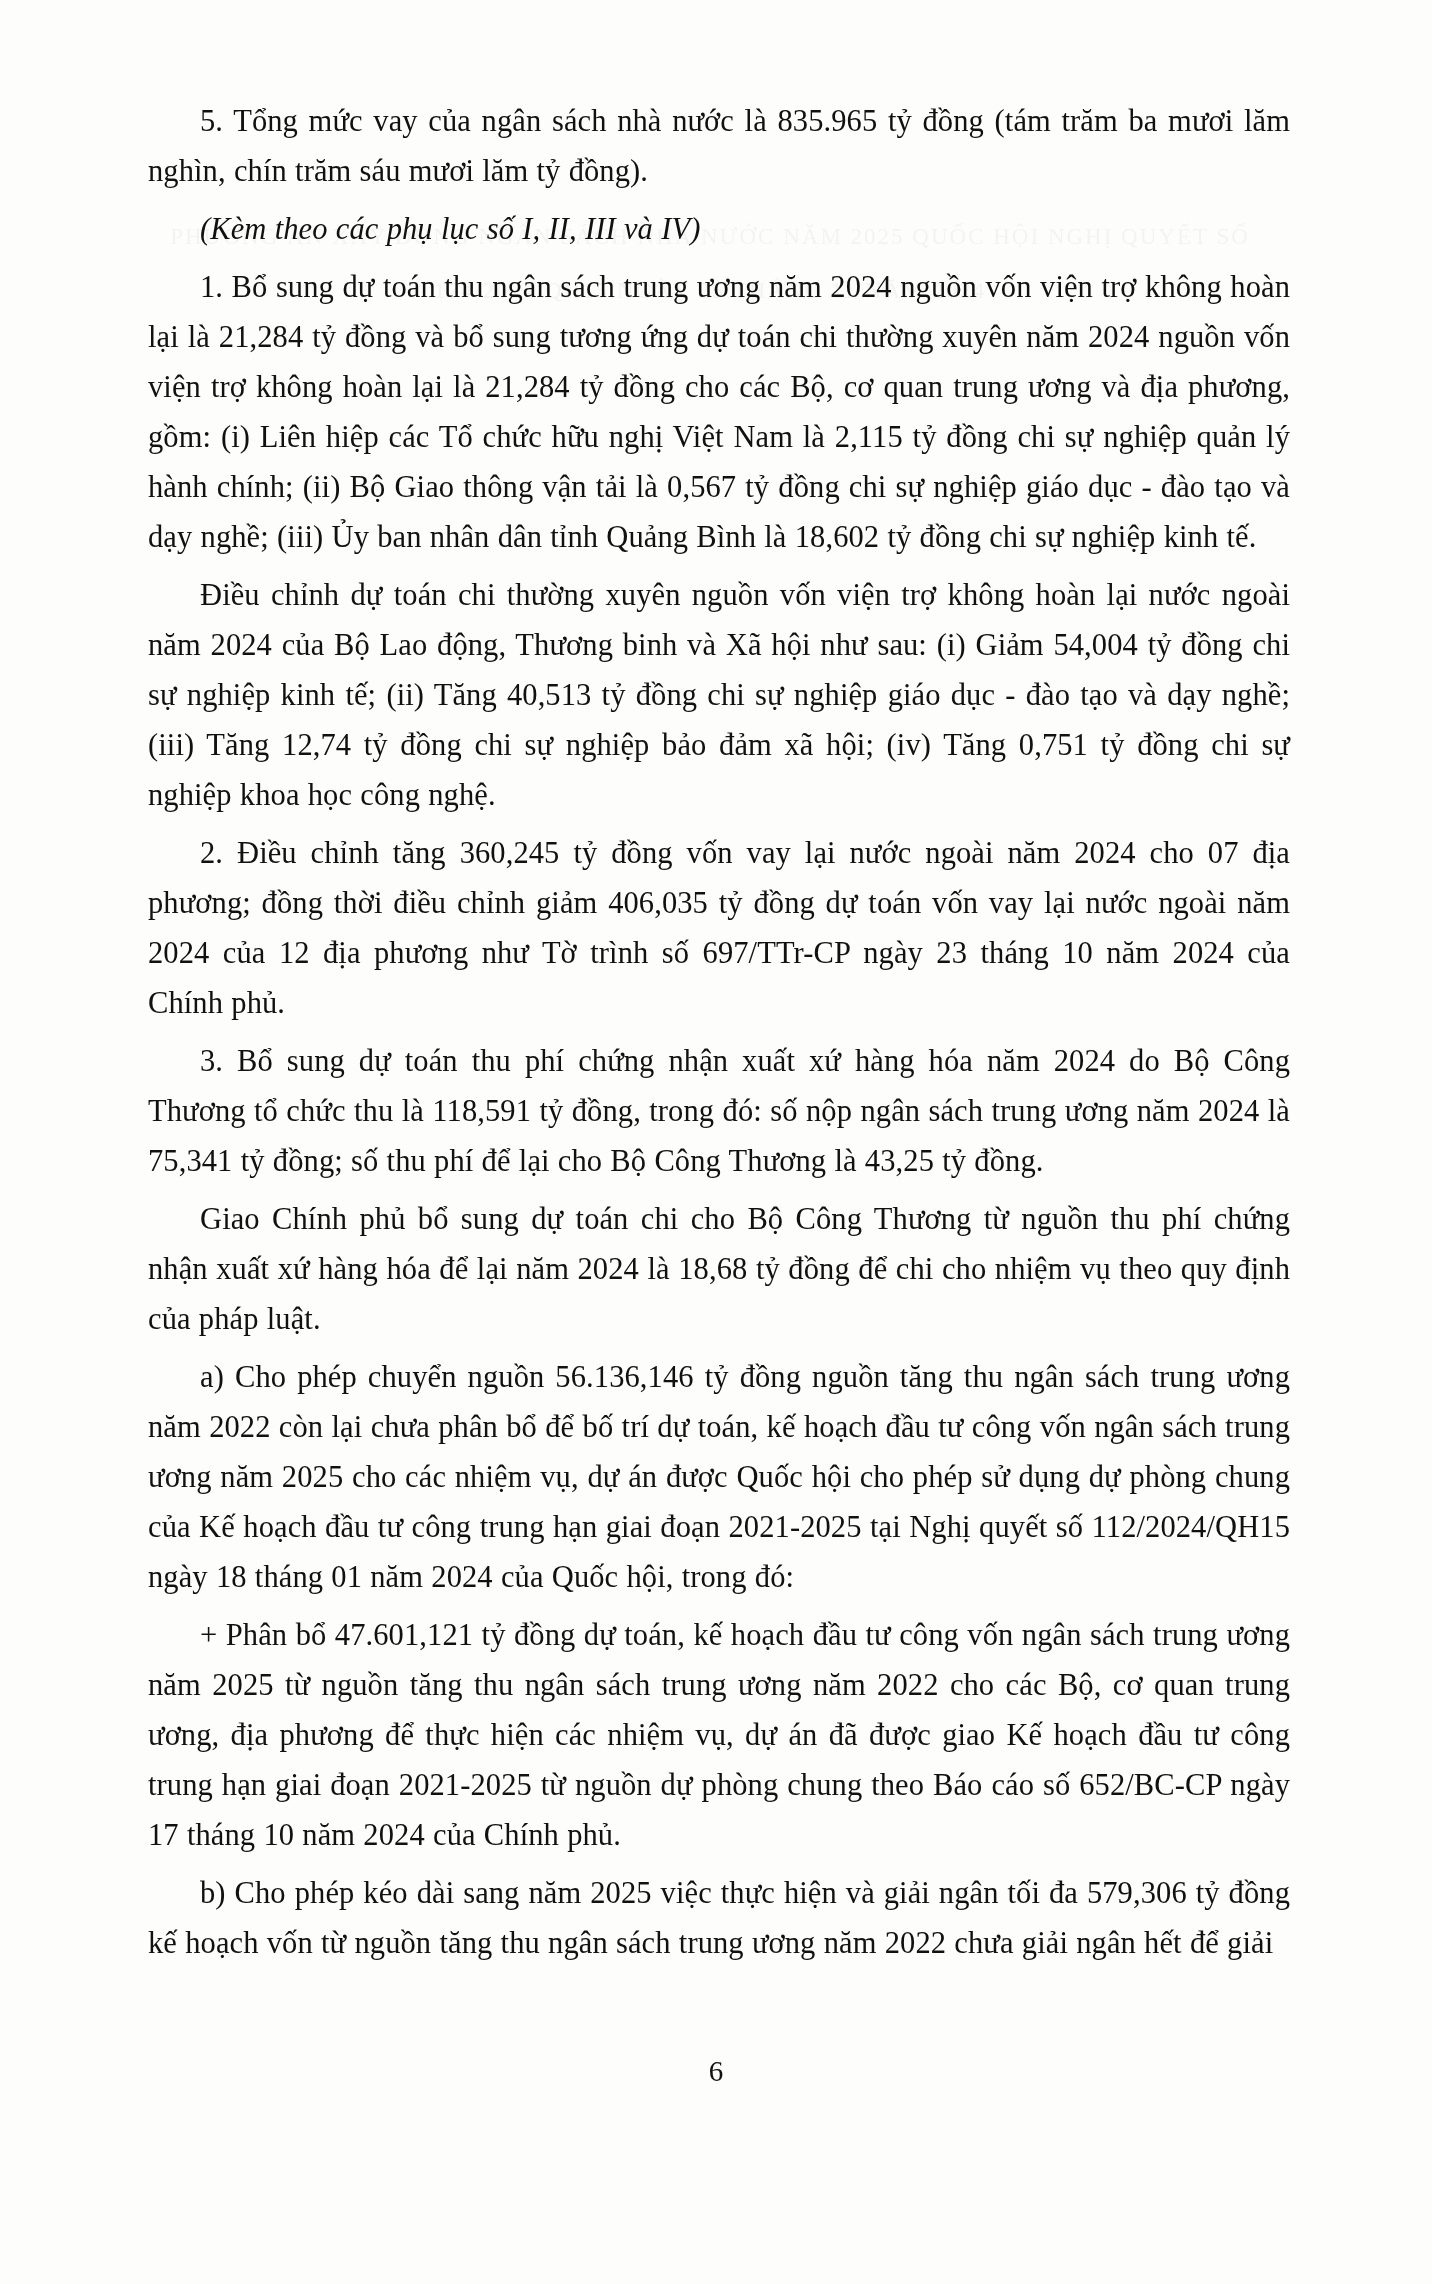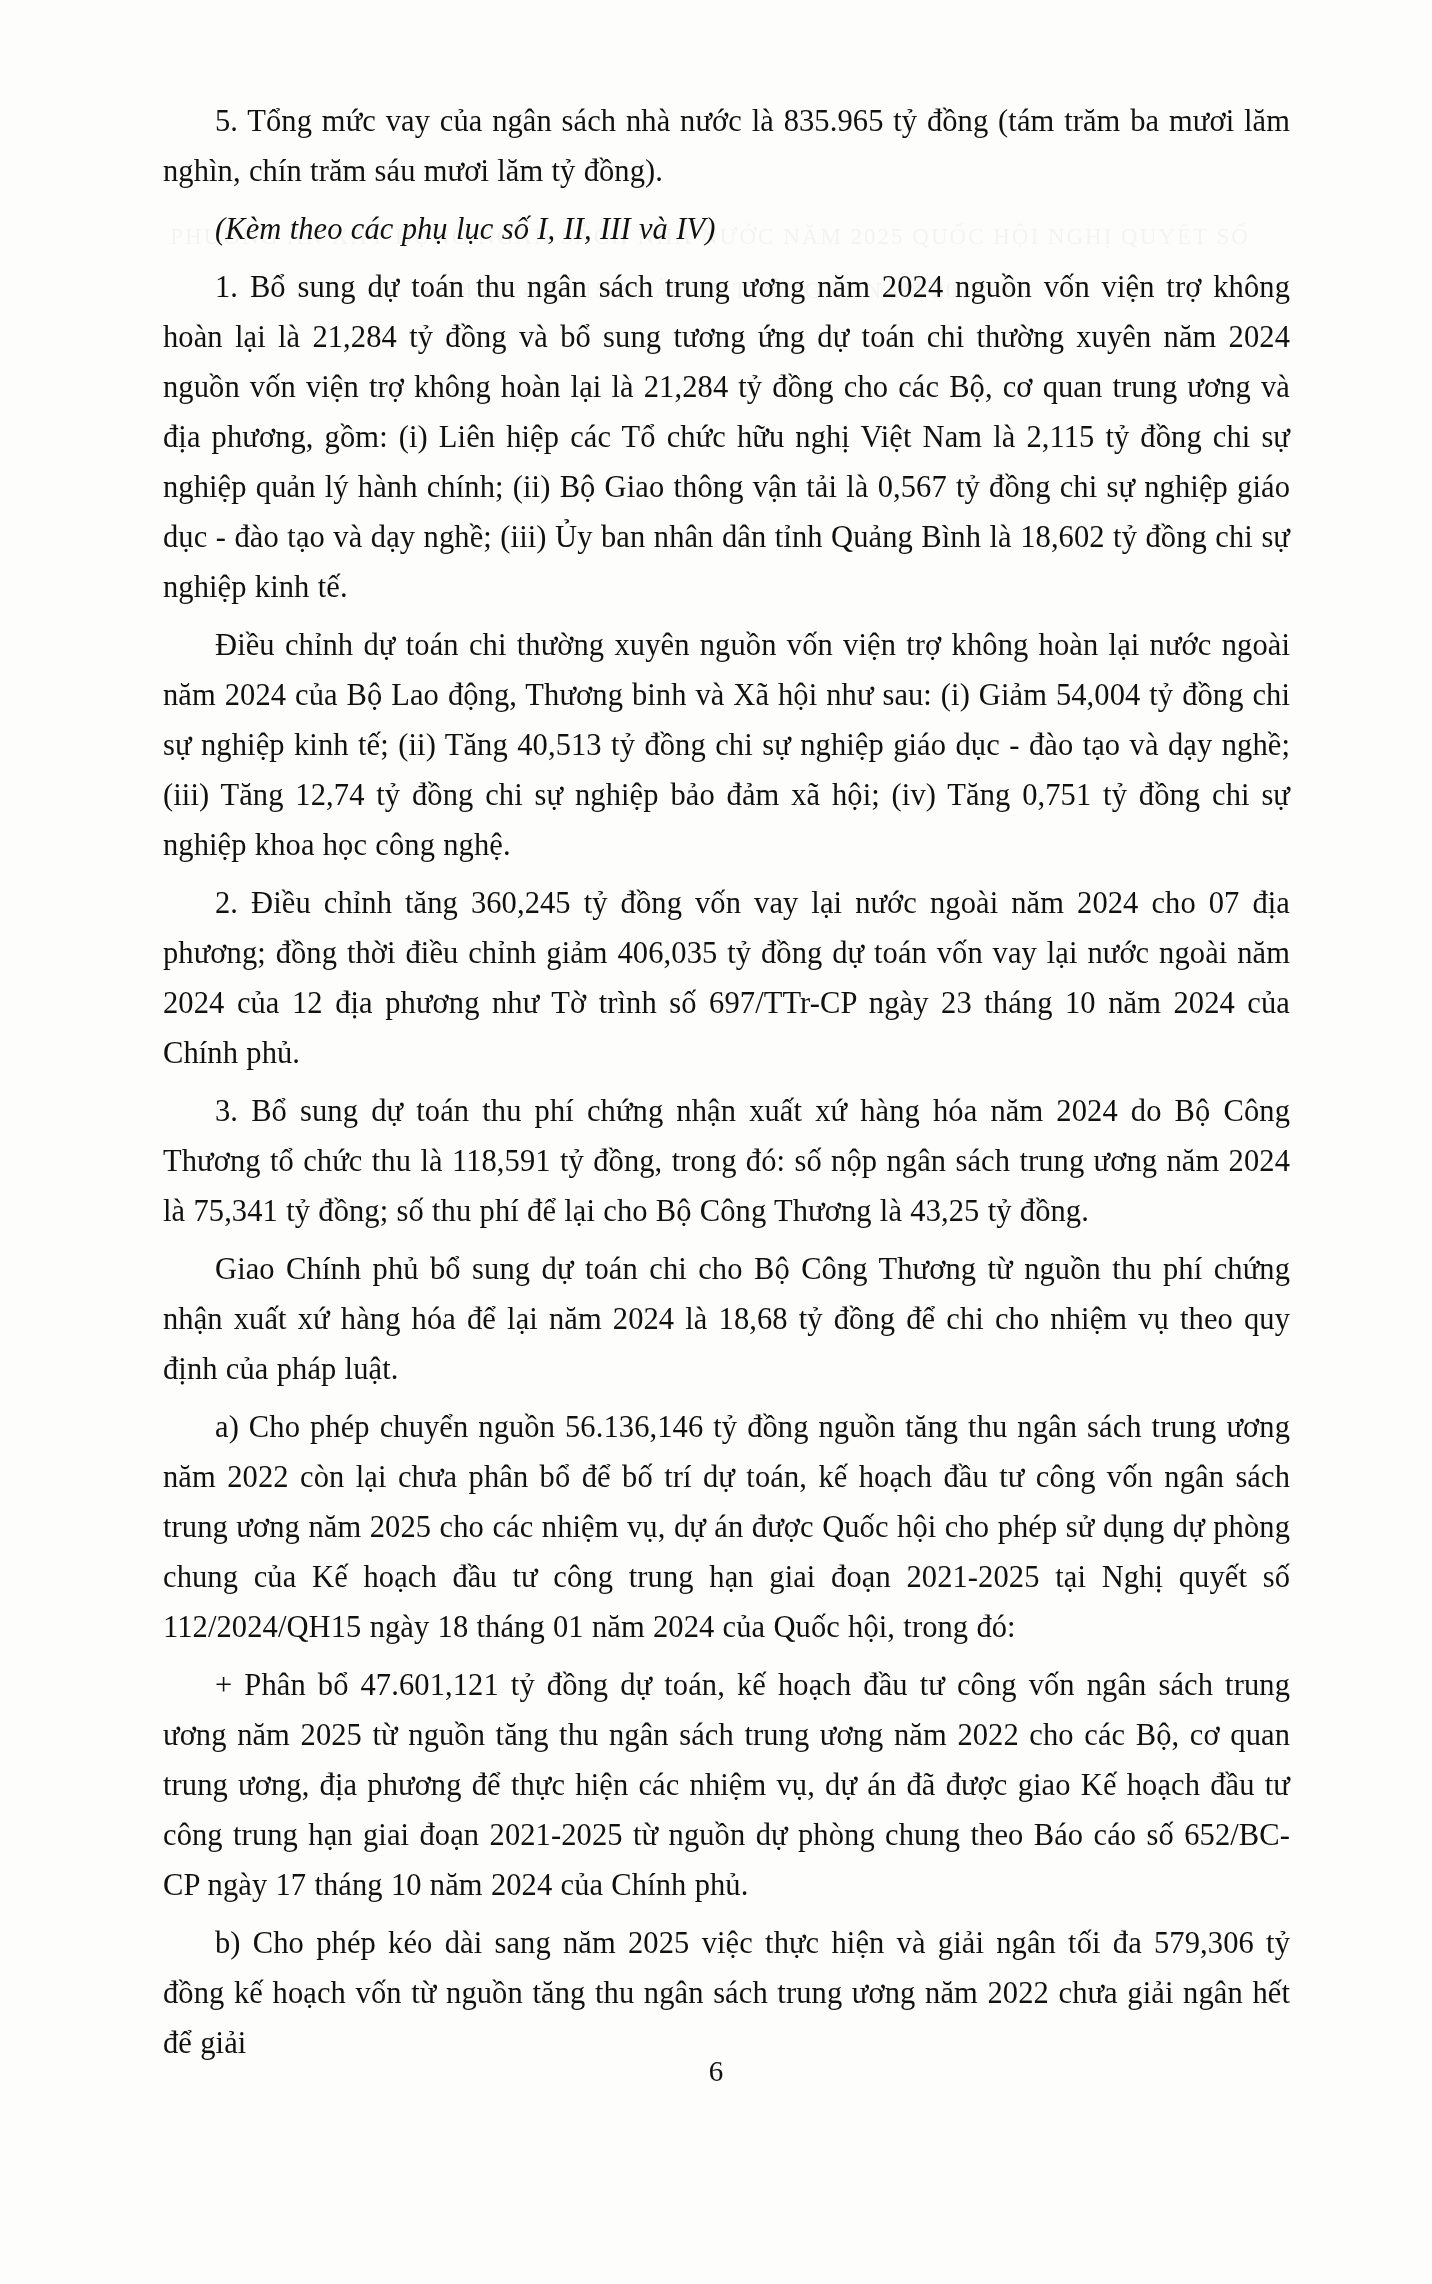--- a/index.html
+++ b/index.html
@@ -39,21 +39,21 @@
     user-select: none;
     filter: blur(0.4px);
   }
   .content {
     position: absolute;
     left: 148px;
     top: 96px;
     width: 1142px;
   }
   p {
-    margin: 0 0 8px 15px;
+    margin: 0 0 8px 0;
     font-size: 30.5px;
     line-height: 50px;
     text-align: justify;
     text-justify: inter-word;
     letter-spacing: 0.1px;
     word-spacing: 0.5px;
   }
   p.indent {
     text-indent: 52px;
   }

